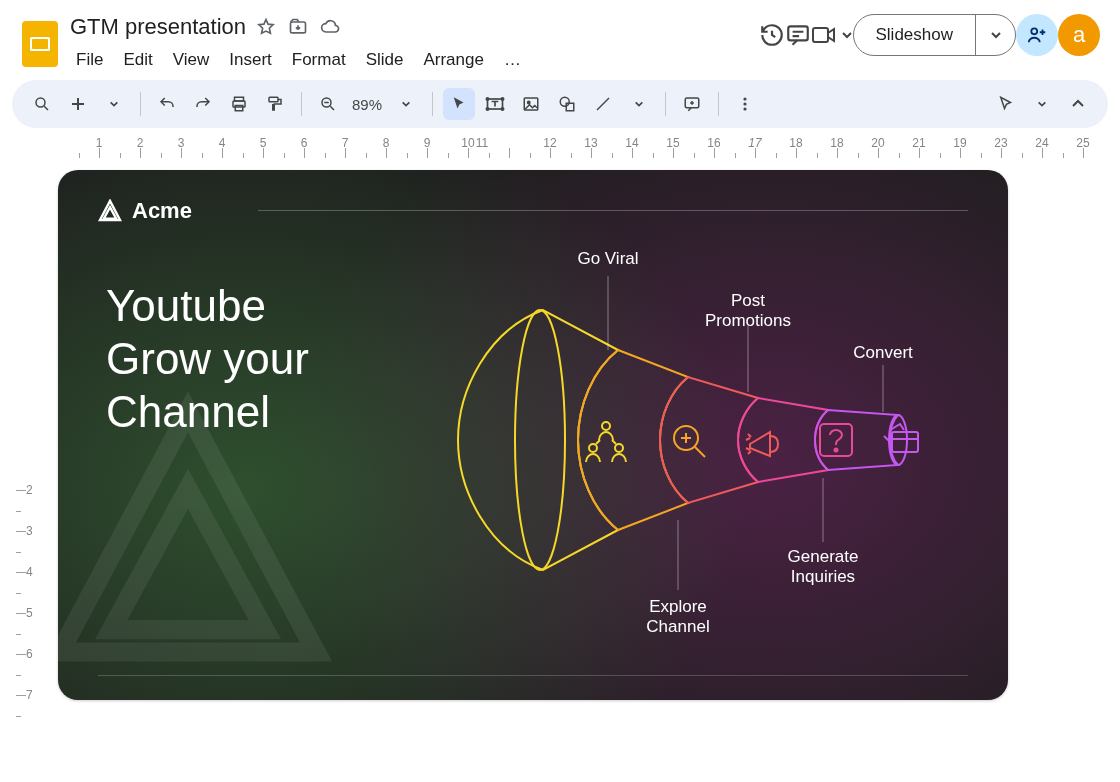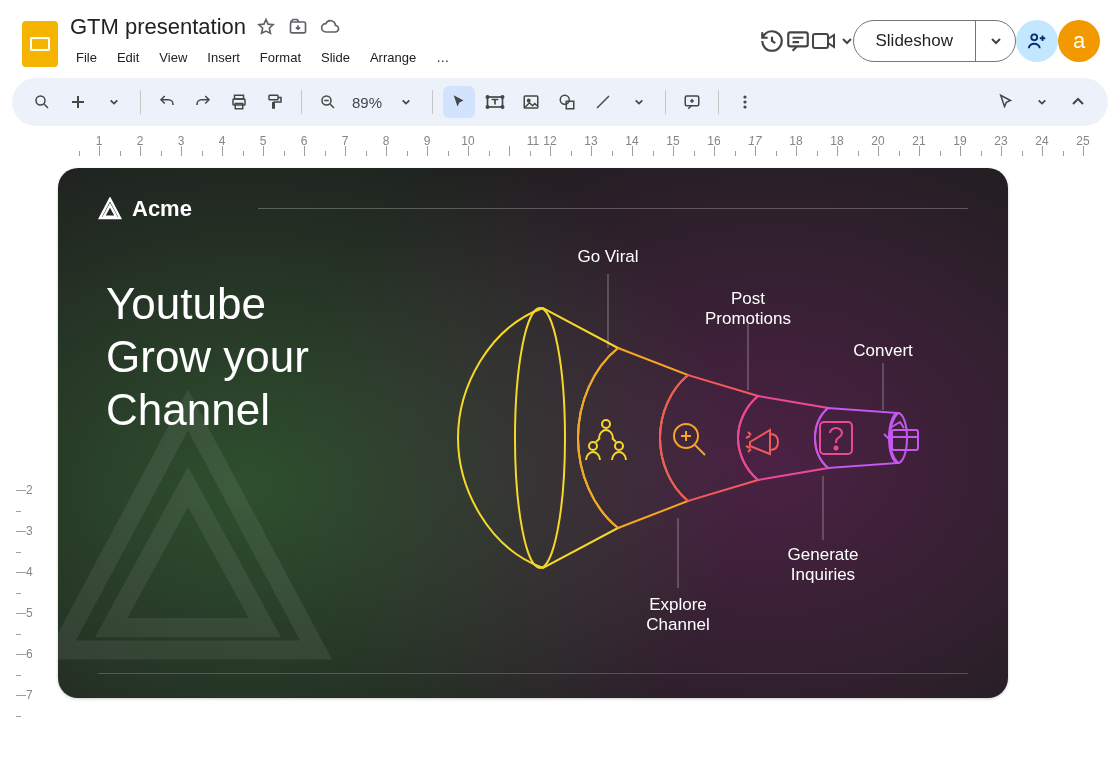--- a/index.html
+++ b/index.html
@@ -6,22 +6,22 @@
   html, body { width: 1120px; height: 782px; font-family: "Google Sans", "Helvetica Neue", Arial, sans-serif; background:#fff; color:#202124; }
   
   .header { display:flex; align-items:flex-start; padding:14px 20px 4px 20px; }
   .logo-box { width:40px; height:52px; display:flex; align-items:center; justify-content:center; margin-right:10px; margin-top:4px;}
   .title-block { display:flex; flex-direction:column; }
   .title-row { display:flex; align-items:center; gap:10px; }
   .doc-title { font-size:22px; font-weight:400; color:#202124; }
   .title-icons { display:flex; gap:12px; color:#5f6368; }
   .title-icons svg { width:20px; height:20px; }
   .menus { display:flex; gap:8px; margin-top:8px; }
-  .menu-item { font-size:13px; color:#202124; padding:2px 6px; border-radius:4px; cursor:pointer;}
-  .header-right { margin-left:auto; display:flex; align-items:center; margin-top:6px;}
+  .menu-item { font-size:17px; color:#202124; padding:2px 6px; border-radius:4px; cursor:pointer;}
+  .header-right { margin-left:auto; display:flex; align-items:center; }
   .hr-icon { width:26px; height:26px; color:#444; display:flex; align-items:center; justify-content:center; cursor:pointer;}
   .hr-group{display:flex;align-items:center;gap:4px;}
   .slideshow-btn { display:flex; align-items:center; border:1px solid #747775; border-radius:22px; height:42px; overflow:hidden;}
   .slideshow-btn .main{padding:0 22px;font-size:17px;color:#1f1f1f;display:flex;align-items:center;height:100%;cursor:pointer;}
   .slideshow-btn .caret{width:40px;border-left:1px solid #747775;display:flex;align-items:center;justify-content:center;height:100%;cursor:pointer;}
   .share-btn{width:42px;height:42px;border-radius:50%;background:#c2e7ff;display:flex;align-items:center;justify-content:center;cursor:pointer;}
   .avatar{width:42px;height:42px;border-radius:50%;background:#f29900;color:#fff;display:flex;align-items:center;justify-content:center;font-size:22px;font-weight:500;}
   
   .toolbar-wrap{padding:4px 12px 0 12px;}
   .toolbar{background:#edf2fa;border-radius:28px;height:48px;display:flex;align-items:center;padding:0 14px;gap:4px;}
@@ -299,21 +299,21 @@
     <div class="tick major" style="left: 328px;"></div>
     <div class="num" style="left: 328px;">8</div>
     <div class="tick minor" style="left: 307.5px;"></div>
     <div class="tick major" style="left: 369px;"></div>
     <div class="num" style="left: 369px;">9</div>
     <div class="tick minor" style="left: 348.5px;"></div>
     <div class="tick major" style="left: 410px;"></div>
     <div class="num" style="left: 410px;">10</div>
     <div class="tick minor" style="left: 389.5px;"></div>
     <div class="tick major" style="left: 451px;"></div>
-    <div class="num" style="left: 475px;">11</div>
+    <div class="num" style="left: 424px;">11</div>
     <div class="tick minor" style="left: 430.5px;"></div>
     <div class="tick major" style="left: 492px;"></div>
     <div class="num" style="left: 492px;">12</div>
     <div class="tick minor" style="left: 471.5px;"></div>
     <div class="tick major" style="left: 533px;"></div>
     <div class="num" style="left: 533px;">13</div>
     <div class="tick minor" style="left: 512.5px;"></div>
     <div class="tick major" style="left: 574px;"></div>
     <div class="num" style="left: 574px;">14</div>
     <div class="tick minor" style="left: 553.5px;"></div>

